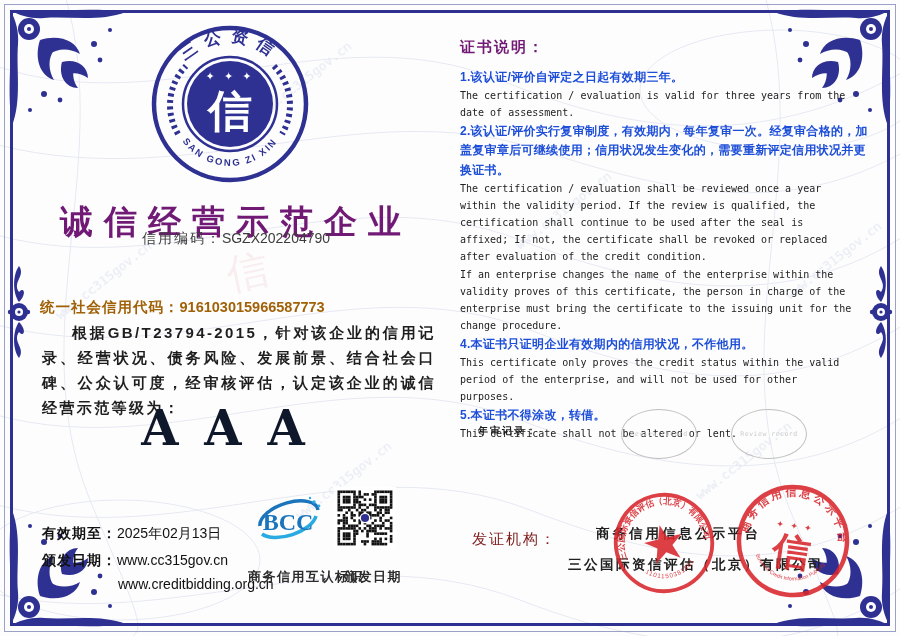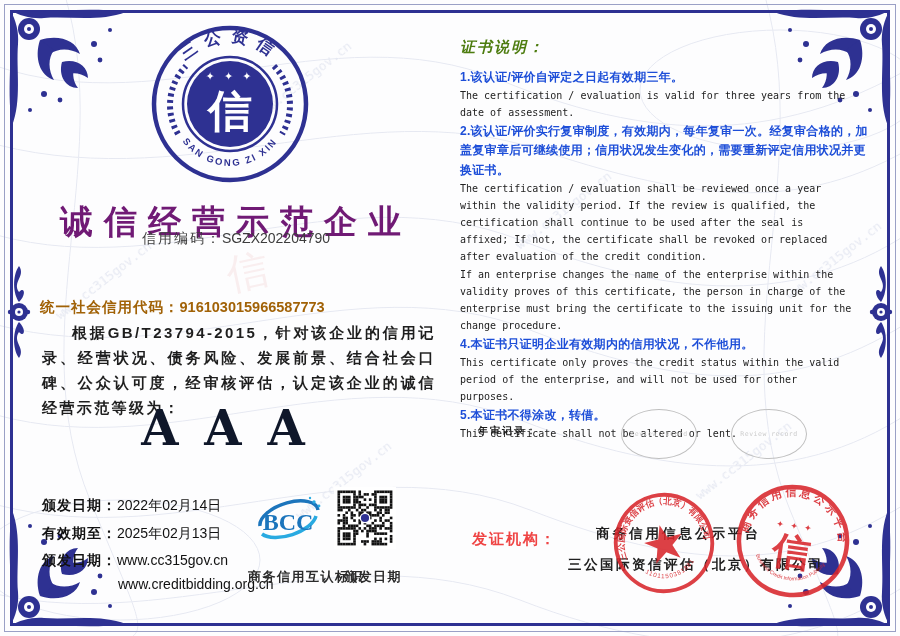--- a/index.html
+++ b/index.html
@@ -30,31 +30,31 @@
   .grade{left:40px;top:400px;width:392px;text-align:center;font-size:48px;font-weight:bold;
          letter-spacing:26px;color:#0f172a;font-family:"DejaVu Serif","Liberation Serif",serif;}
   .f-row{left:42px;font-size:14px;color:#111;white-space:nowrap;}
   .f-row b{font-weight:bold;letter-spacing:1px;}
   .f-mono{font-family:Liberation Sans, sans-serif;letter-spacing:0;}
   .bcc{left:250px;top:492px;width:76px;height:58px;}
   .qr{left:334px;top:487px;width:62px;height:62px;}
   .caption{font-size:13px;color:#2b2b2b;letter-spacing:1.5px;font-weight:bold;white-space:nowrap;}
 
   
-  .notes-head{left:460px;top:38px;font-size:15px;font-weight:bold;letter-spacing:2px;color:#4d7c0f;font-style:italic;}
+  .notes-head{left:460px;top:38px;font-size:15px;font-weight:bold;letter-spacing:2px;color:#701a75;}
   .notes{left:460px;top:68px;width:408px;}
   .note-zh{font-size:12px;font-weight:bold;color:#1d4ed8;line-height:1.6;letter-spacing:.3px;margin:0;}
   .note-en{font-size:10px;color:#222;line-height:1.7;margin:0 12px 1px 0;
            font-family:"DejaVu Sans Mono","Liberation Mono",monospace;}
   .review-label{left:462px;top:424px;font-size:10px;font-weight:bold;letter-spacing:2px;color:#1a1a1a;margin-left:16px;}
   .oval{position:absolute;z-index:3;width:74px;height:48px;border:1.5px solid #bfbfbf;border-radius:50%;
         display:flex;align-items:center;justify-content:center;background:transparent;}
   .oval span{font-size:6.5px;color:#cccccc;letter-spacing:.5px;
              font-family:"DejaVu Sans Mono","Liberation Mono",monospace;}
-  .issuer-label{left:472px;top:530px;font-size:15px;font-weight:bold;letter-spacing:2px;color:#ef4444;}
+  .issuer-label{left:472px;top:530px;font-size:15px;font-weight:normal;letter-spacing:2px;color:#7f1d1d;}
   .issuer-l1{left:596px;top:525px;font-size:13.5px;font-weight:bold;letter-spacing:3px;color:#202020;white-space:nowrap;}
   .issuer-l2{left:568px;top:556px;font-size:13.5px;font-weight:bold;letter-spacing:2.5px;color:#202020;white-space:nowrap;}
   .seal{z-index:4;opacity:.88;}
 </style>
 </head>
 <body>
 
 <div class="page">
 
   <svg class="bg-svg" width="900" height="636" viewBox="0 0 900 636">
@@ -208,21 +208,20 @@
   <div class="abs page-title">诚信经营示范企业</div>
 
   <div class="abs code-line"><span>信用编码：</span><span class="f-mono">SGZX202204790</span></div>
 
   <div class="abs uscc-line"><span>统一社会信用代码：</span><span class="f-mono">916103015966587773</span></div>
 
   <div class="abs statement">根据GB/T23794-2015，针对该企业的信用记录、经营状况、债务风险、发展前景、结合社会口碑、公众认可度，经审核评估，认定该企业的诚信经营示范等级为：</div>
 
   <div class="abs grade">AAA</div>
 
-  <div class="abs f-row" style="top:497px;"><b>颁发日期：</b><span>2022年02月14日</span></div>
   <div class="abs f-row" style="top:525px;"><b>有效期至：</b><span>2025年02月13日</span></div>
   <div class="abs f-row" style="top:552px;"><b>颁发日期：</b><span class="f-mono">www.cc315gov.cn</span></div>
   <div class="abs f-row f-mono" style="top:576px;left:118px;">www.creditbidding.org.cn</div>
 
   <svg class="abs bcc" width="76" height="58" viewBox="0 0 76 58">
     <path d="M10,34 A30,15 -18 0 1 68,18" fill="none" stroke="#1c75bc" stroke-width="3.5"></path>
     <path d="M66,24 A30,15 -18 0 1 12,42" fill="none" stroke="#29aae1" stroke-width="3.5"></path>
     <text x="38" y="38" text-anchor="middle" font-size="24" font-weight="bold" fill="#1c75bc" font-family="Liberation Serif, serif">BCC</text>
     <circle cx="64" cy="10" r="1.7" fill="#29aae1"></circle>
       <circle cx="69" cy="14" r="1.4" fill="#29aae1"></circle>

